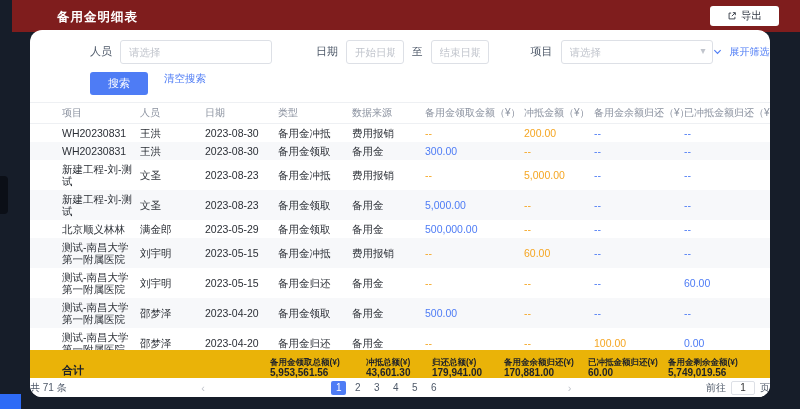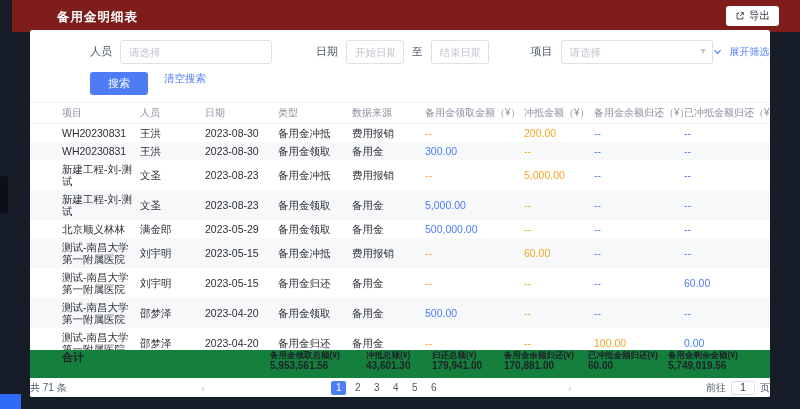--- a/index.html
+++ b/index.html
@@ -6,25 +6,25 @@
   html, body { width: 800px; height: 409px; }
   body {
     background: #161d29;
     font-family: "Liberation Sans", "DejaVu Sans", sans-serif;
     position: relative;
     overflow: hidden;
   }
   
   .app-header { position: absolute; top: 0; left: 12px; width: 800px; height: 32px; background: #7f1d1d; }
   .app-title { position: absolute; left: 45px; top: 9px; color: #ffffff; font-size: 12.5px; font-weight: bold; letter-spacing: 1px; }
-  .export-btn { position: absolute; right: 33px; top: 6px; height: 20px; background: #ffffff; border-radius: 3px; display: flex; align-items: center; gap: 4px; padding: 0 9px; font-size: 10.5px; color: #333a45; cursor: pointer; }
+  .export-btn { position: absolute; right: 33px; top: 6px; height: 20px; background: #ffffff; border-radius: 3px; display: flex; align-items: center; gap: 4px; padding: 0 17px; font-size: 10.5px; color: #333a45; cursor: pointer; }
   .export-btn svg { display: block; }
 
   
-  .card { position: absolute; left: 30px; top: 30px; width: 740px; height: 367px; background: #ffffff; border-radius: 2px; overflow: hidden; }
+  .card { position: absolute; left: 30px; top: 30px; width: 740px; height: 367px; background: #ffffff; border-radius: 12px; overflow: hidden; }
 
   
   .filter-row { display: flex; align-items: center; padding: 9px 28px 0 60px; height: 34px; }
   .f-label { font-size: 11px; color: #4e5969; margin-right: 8px; white-space: nowrap; }
   .f-input { height: 24px; border: 1px solid #dde0e6; border-radius: 3px; font-size: 10.5px; color: #303133; padding: 0 8px; background: #fff; outline: none; font-family: inherit; }
   .f-input::placeholder { color: #c0c4cc; }
   .w-person { width: 152px; }
   .w-date { width: 58px; }
   .sep { font-size: 10.5px; color: #4e5969; margin: 0 8px; }
   .gap-date { margin-left: 44px; }
@@ -47,21 +47,21 @@
   .trow.data { min-height: 18px; font-size: 10.5px; color: #2b2f36; }
   .trow.data:nth-child(even) { background: #f7f8fa; }
   .cell { padding-right: 6px; line-height: 12px; overflow: hidden; }
   .cell.wrap { white-space: normal; }
   .cell.nowrap { white-space: nowrap; }
   .trow.data .cell { padding-top: 3px; padding-bottom: 3px; }
   .amt-blue { color: #4e7cf5; }
   .amt-orange { color: #f5a623; }
 
   
-  .summary { position: absolute; left: 0; bottom: 19px; width: 740px; height: 28px; background: #15803d; display: flex; align-items: flex-start; }
+  .summary { position: absolute; left: 0; bottom: 19px; width: 740px; height: 28px; background: #eab308; display: flex; align-items: flex-end; }
   .sum-label { font-size: 11px; color: #1d2129; margin-left: 32px; font-weight: bold; }
   .sum-items { display: flex; margin-left: auto; align-items: center; padding-right: 20px; }
   .sum-item { padding: 0 4px; }
   .sum-item .lb { font-size: 8.5px; font-weight: bold; color: #1d2129; line-height: 10px; white-space: nowrap; }
   .sum-item .vl { font-size: 10px; font-weight: bold; color: #1d2129; line-height: 11px; white-space: nowrap; }
   .si-0 { width: 96px; } .si-1 { width: 66px; } .si-2 { width: 72px; } .si-3 { width: 84px; } .si-4 { width: 80px; } .si-5 { width: 86px; }
 
   
   .pagination { position: absolute; left: 0; bottom: 0; width: 740px; height: 19px; background: #ffffff; display: flex; align-items: center; justify-content: space-between; gap: 4px; font-size: 10px; color: #4e5969; }
   .pg-total { margin-right: 8px; }

